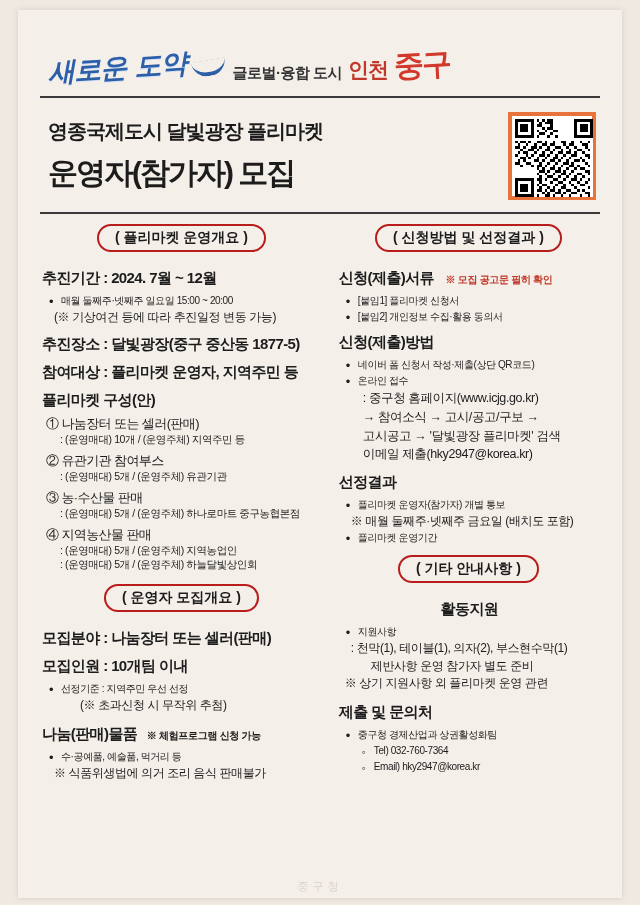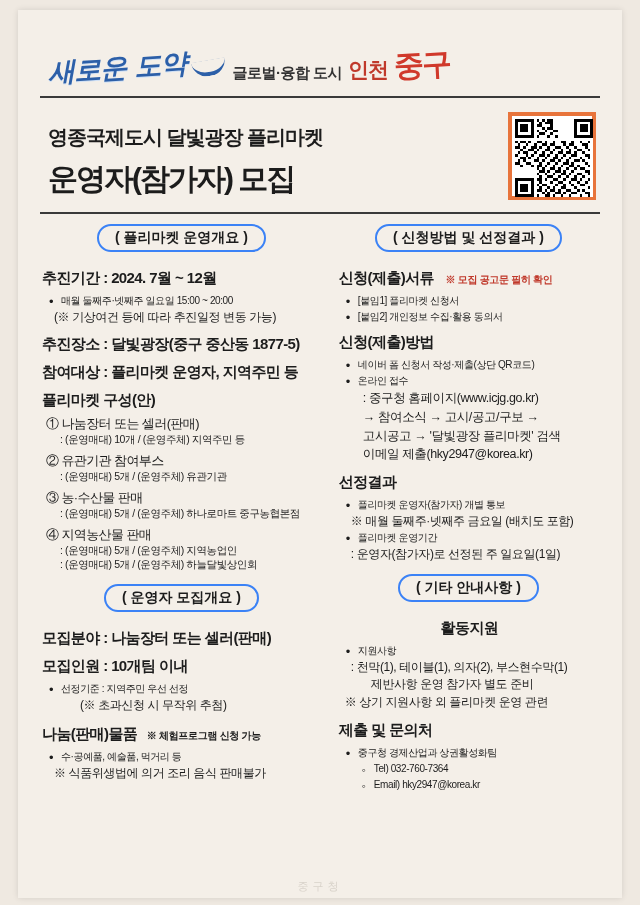--- a/index.html
+++ b/index.html
@@ -52,40 +52,40 @@
   }
   .swoosh {
     width: 34px; height: 16px;
     border-bottom: 4px solid #2c5fa8;
     border-radius: 0 0 40px 40px;
     transform: rotate(-10deg);
     margin-bottom: 10px;
   }
   
   .titlewrap {
-    display: flex; justify-content: space-between; align-items: flex-end;
+    display: flex; justify-content: space-between; align-items: center;
     padding: 14px 4px 12px 8px;
     border-bottom: 2px solid #3a3a3a;
   }
   .t-sub { font-size: 20px; font-weight: bold; letter-spacing: -1px; margin-bottom: 8px; }
   .t-main { font-size: 30px; font-weight: bold; letter-spacing: -2px; }
   .qr {
     width: 88px; height: 88px;
     border: 4px solid #e8743b;
     background: #fff;
     padding: 3px;
   }
   .qr svg { display: block; }
   
   .cols { display: flex; gap: 14px; padding-top: 10px; }
   .colL { width: 288px; }
   .colR { width: 268px; }
   .pill {
     display: inline-block;
-    border: 2px solid #3b82f6;
+    border: 2px solid #b91c1c;
     border-radius: 20px;
     padding: 3px 16px;
     font-size: 14px; font-weight: bold; color: #1c1c1c;
     margin-bottom: 8px;
   }
   .pillrow { text-align: center; }
   h3.sec {
     font-size: 15px; font-weight: bold; letter-spacing: -0.6px;
     margin: 9px 0 5px 2px;
   }
@@ -411,21 +411,20 @@
       <div class="arrow">이메일 제출(hky2947@korea.kr)</div>
 
       <h3 class="sec">선정결과</h3>
       <ul class="ul">
         <li>플리마켓 운영자(참가자) 개별 통보</li>
       </ul>
       <div class="note">※ 매월 둘째주·넷째주 금요일 (배치도 포함)</div>
       <ul class="ul">
         <li>플리마켓 운영기간</li>
       </ul>
-      <div class="note">: 운영자(참가자)로 선정된 주 일요일(1일)</div>
 
       <div class="pillrow" style="margin-top:10px;"><span class="pill">( 기타 안내사항 )</span></div>
 
       <h3 class="sec center">활동지원</h3>
       <ul class="ul">
         <li>지원사항</li>
       </ul>
       <div class="note">: 천막(1), 테이블(1), 의자(2), 부스현수막(1)</div>
       <div class="note" style="margin-left:34px;">제반사항 운영 참가자 별도 준비</div>
       <div class="note" style="margin-left:8px;">※ 상기 지원사항 외 플리마켓 운영 관련</div>

